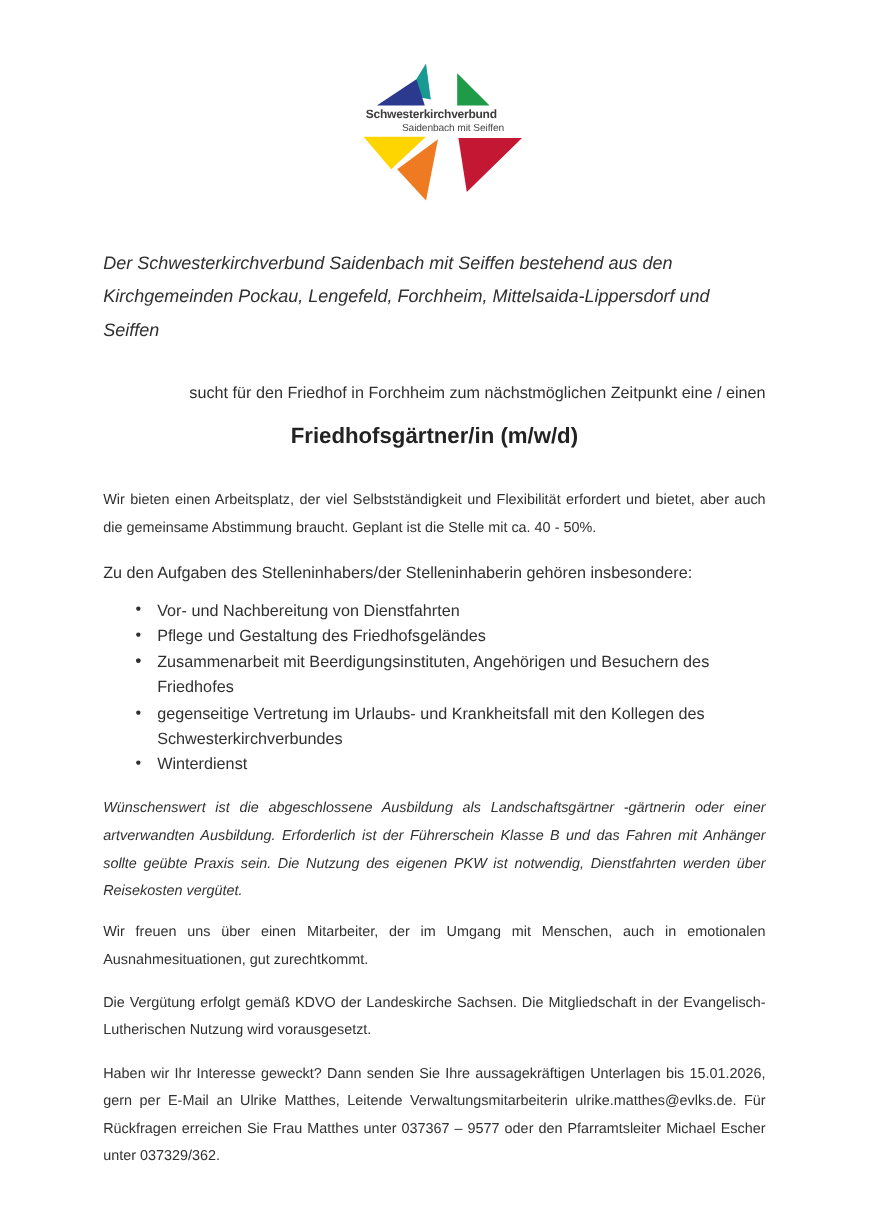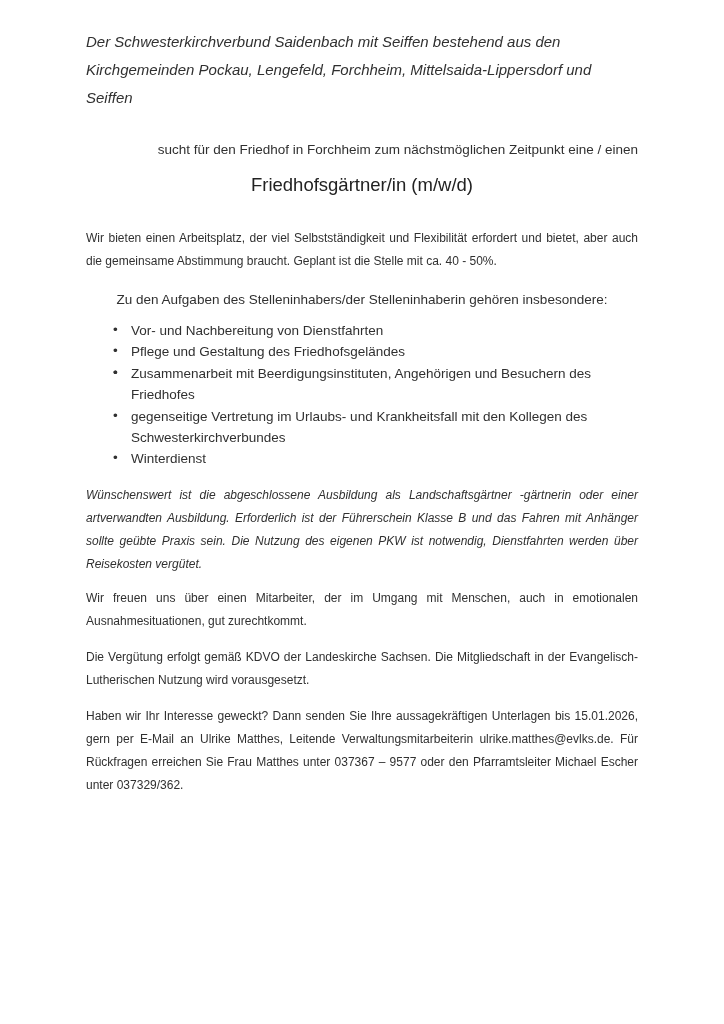--- a/index.html
+++ b/index.html
@@ -55,36 +55,36 @@
     text-align: right;
     font-size: 13.5px;
     line-height: 23px;
     color: #303030;
   }
   .job-title {
     margin: 11px 0 0 0;
     text-align: center;
     font-size: 18.5px;
     line-height: 26px;
-    font-weight: normal;
+    font-weight: bold;
     color: #222222;
   }
   .para {
     margin: 15px 0 0 0;
     font-size: 12px;
     line-height: 23px;
     text-align: justify;
     color: #303030;
   }
   .para.offer { margin-top: 29px; }
   .tasks-heading {
     margin: 15px 0 0 0;
     font-size: 13.5px;
     line-height: 23px;
-    text-align: center;
+    text-align: left;
     color: #303030;
   }
   .task-list { margin: 9px 0 0 0; padding: 0; }
   .task-list li {
     position: relative;
     list-style: none;
     padding-left: 45px;
     font-size: 13.5px;
     line-height: 21.4px;
     text-align: left;
@@ -98,20 +98,32 @@
   .para.qualifications { margin-top: 14px; font-style: italic; }
   .para.personality   { margin-top: 11px; }
   .para.compensation  { margin-top: 13px; }
   .para.application   { margin-top: 13px; }
 </style>
 </head>
 <body>
 
 <div class="page">
 
+  <div class="logo-wrap">
+    <svg viewBox="0 0 142 128" width="142" height="128" aria-hidden="true">
+      <polygon points="53,3 57,33 37,29" fill="#189992"></polygon>
+      <polygon points="45,16 52,38 12,38" fill="#2b3a8f"></polygon>
+      <polygon points="79,11 79,38 106,38" fill="#1f9a48"></polygon>
+      <polygon points="1,64 53,64 24,91" fill="#ffd500"></polygon>
+      <polygon points="63,66 29,91 53,117" fill="#ee7b22"></polygon>
+      <polygon points="80,65 133,65 87,110" fill="#c41733"></polygon>
+    </svg>
+    <div class="logo-title">Schwesterkirchverbund</div>
+    <div class="logo-subtitle">Saidenbach mit Seiffen</div>
+  </div>
 
   <div class="content">
 
     <p class="intro">Der Schwesterkirchverbund Saidenbach mit Seiffen bestehend aus den Kirchgemeinden Pockau, Lengefeld, Forchheim, Mittelsaida-Lippersdorf und Seiffen</p>
 
     <p class="seek">sucht für den Friedhof in Forchheim zum nächstmöglichen Zeitpunkt eine / einen</p>
 
     <h1 class="job-title">Friedhofsgärtner/in (m/w/d)</h1>
 
     <p class="para offer">Wir bieten einen Arbeitsplatz, der viel Selbstständigkeit und Flexibilität erfordert und bietet, aber auch die gemeinsame Abstimmung braucht. Geplant ist die Stelle mit ca. 40 - 50%.</p>

